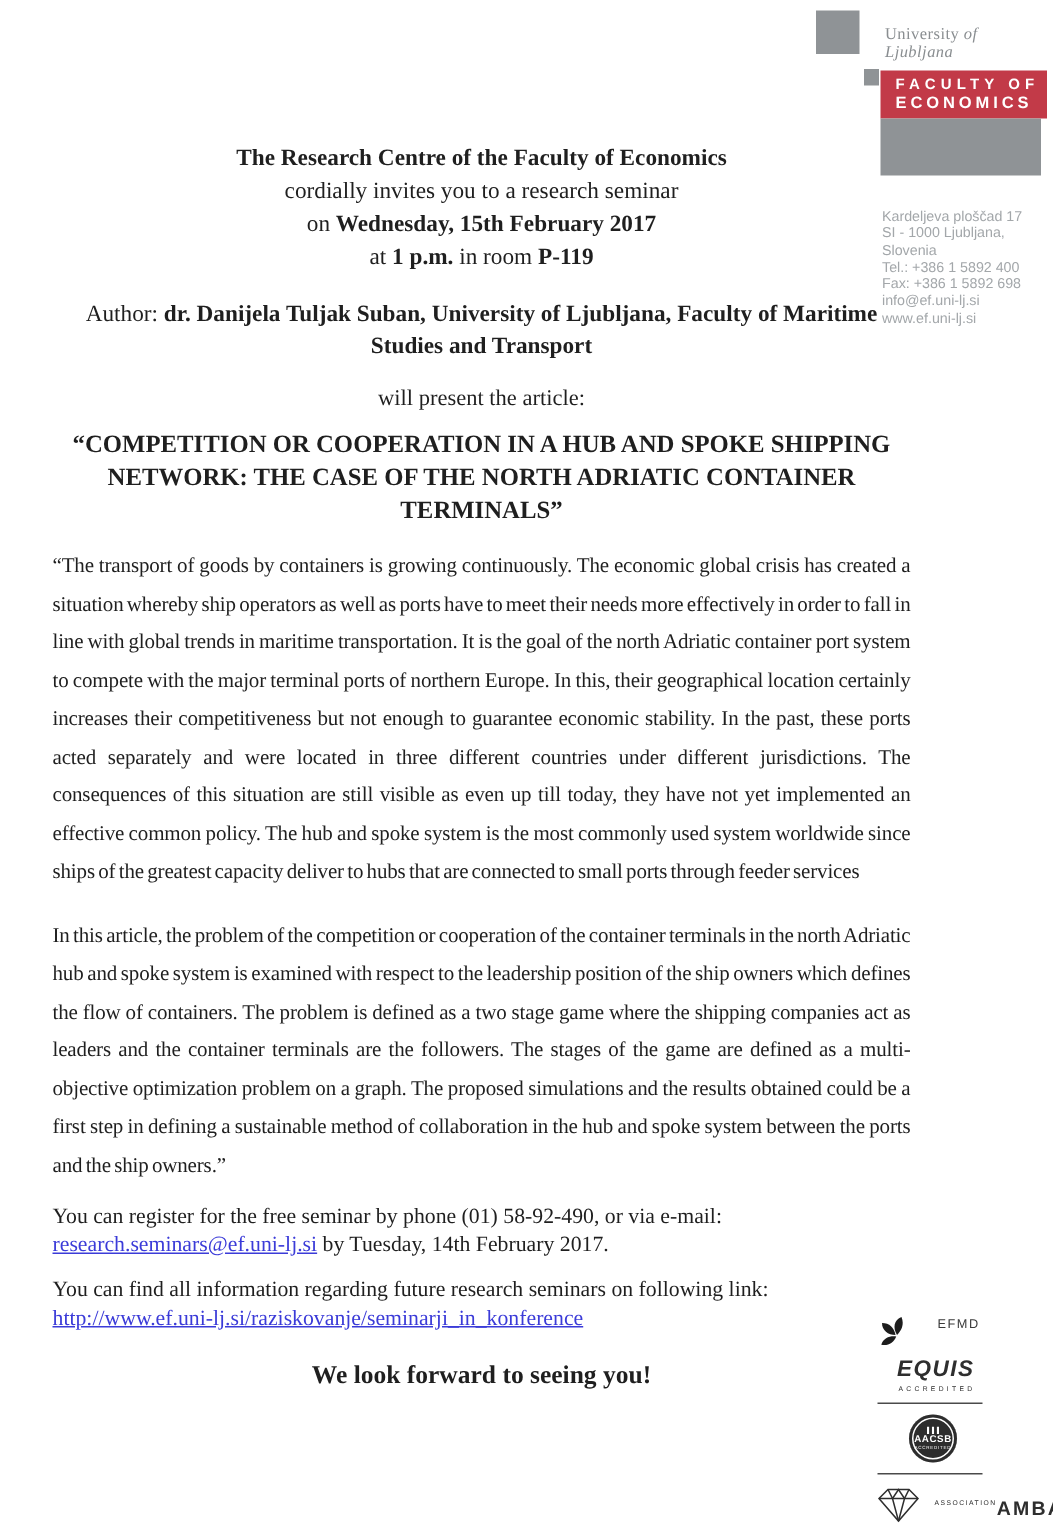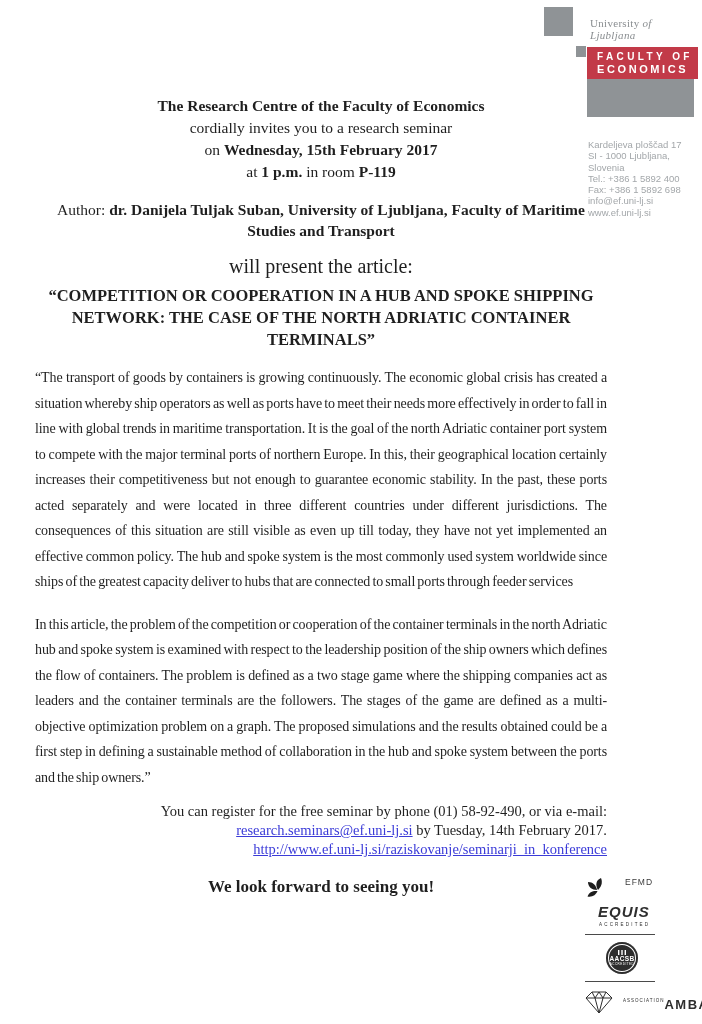--- a/index.html
+++ b/index.html
@@ -33,30 +33,30 @@
   .contact{
     position:absolute;left:588px;top:139px;width:112px;
     font-family:"Liberation Sans", sans-serif;
     font-size:9.5px;line-height:11.3px;color:#a3a7aa;
   }
 
   
   .main{position:absolute;left:35px;top:95px;width:572px;}
   .inv-line{text-align:center;font-size:15.5px;line-height:22px;}
   .author{margin-top:16px;text-align:center;font-size:15.5px;line-height:21px;}
-  .presents{margin-top:15px;text-align:center;font-size:20px;line-height:20px;}
+  .presents{margin-top:15px;text-align:center;font-size:15px;line-height:20px;}
   .article-title{
     margin-top:9px;text-align:center;font-weight:700;font-size:16.5px;line-height:22px;
   }
   .para{
     margin-top:14px;text-align:justify;
     font-size:14px;line-height:25.5px;word-spacing:-1.2px;letter-spacing:-0.1px;
   }
   .para + .para{margin-top:17px;}
-  .reg{margin-top:12px;text-align:right;font-size:14.5px;line-height:19px;}
+  .reg{margin-top:12px;text-align:left;font-size:14.5px;line-height:19px;}
   .reg-group2{margin-top:11px;}
   a.doc-link{color:#3b3bd8;text-decoration:underline;cursor:pointer;}
   .closing{margin-top:18px;text-align:center;font-weight:700;font-size:17px;}
   .b{font-weight:700;}
 
   
   .accr{position:absolute;left:584px;top:877px;width:76px;font-family:"Liberation Sans", sans-serif;color:#2e2e2e;}
   .accr .divider{border:none;border-top:1.2px solid #4a4a4a;width:70px;margin:7px 0 7px 1px;}
   .equis-top{display:flex;align-items:flex-start;gap:15px;margin-left:2px;}
   .equis-efmd{font-size:8.5px;letter-spacing:1px;color:#3a3a3a;}
@@ -111,20 +111,21 @@
     <div class="presents">will present the article:</div>
 
     <div class="article-title">“COMPETITION OR COOPERATION IN A HUB AND SPOKE SHIPPING NETWORK: THE CASE OF THE NORTH ADRIATIC CONTAINER TERMINALS”</div>
 
     <div class="para">“The transport of goods by containers is growing continuously. The economic global crisis has created a situation whereby ship operators as well as ports have to meet their needs more effectively in order to fall in line with global trends in maritime transportation. It is the goal of the north Adriatic container port system to compete with the major terminal ports of northern Europe. In this, their geographical location certainly increases their competitiveness but not enough to guarantee economic stability. In the past, these ports acted separately and were located in three different countries under different jurisdictions. The consequences of this situation are still visible as even up till today, they have not yet implemented an effective common policy. The hub and spoke system is the most commonly used system worldwide since ships of the greatest capacity deliver to hubs that are connected to small ports through feeder services</div>
     <div class="para">In this article, the problem of the competition or cooperation of the container terminals in the north Adriatic hub and spoke system is examined with respect to the leadership position of the ship owners which defines the flow of containers. The problem is defined as a two stage game where the shipping companies act as leaders and the container terminals are the followers. The stages of the game are defined as a multi-objective optimization problem on a graph. The proposed simulations and the results obtained could be a first step in defining a sustainable method of collaboration in the hub and spoke system between the ports and the ship owners.”</div>
 
     <div class="reg">
       <div>You can register for the free seminar by phone (01) 58-92-490, or via e-mail:</div>
       <div><a class="doc-link">research.seminars@ef.uni-lj.si</a><span> by Tuesday, 14th February 2017.</span></div>
+      <div class="reg-group2">You can find all information regarding future research seminars on following link:</div>
       <div><a class="doc-link">http://www.ef.uni-lj.si/raziskovanje/seminarji_in_konference</a></div>
     </div>
 
     <div class="closing">We look forward to seeing you!</div>
   </div>
 
   <div class="accr">
 
     <div>
       <div class="equis-top">

